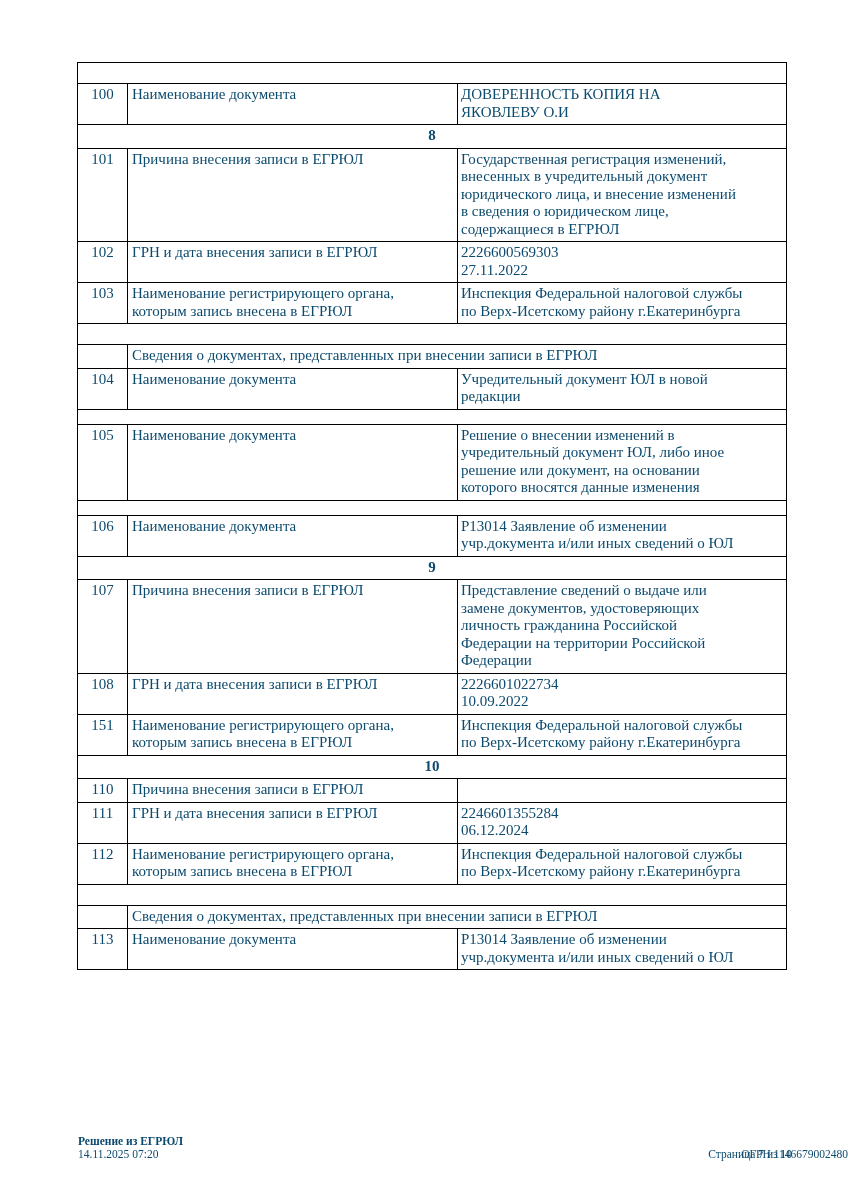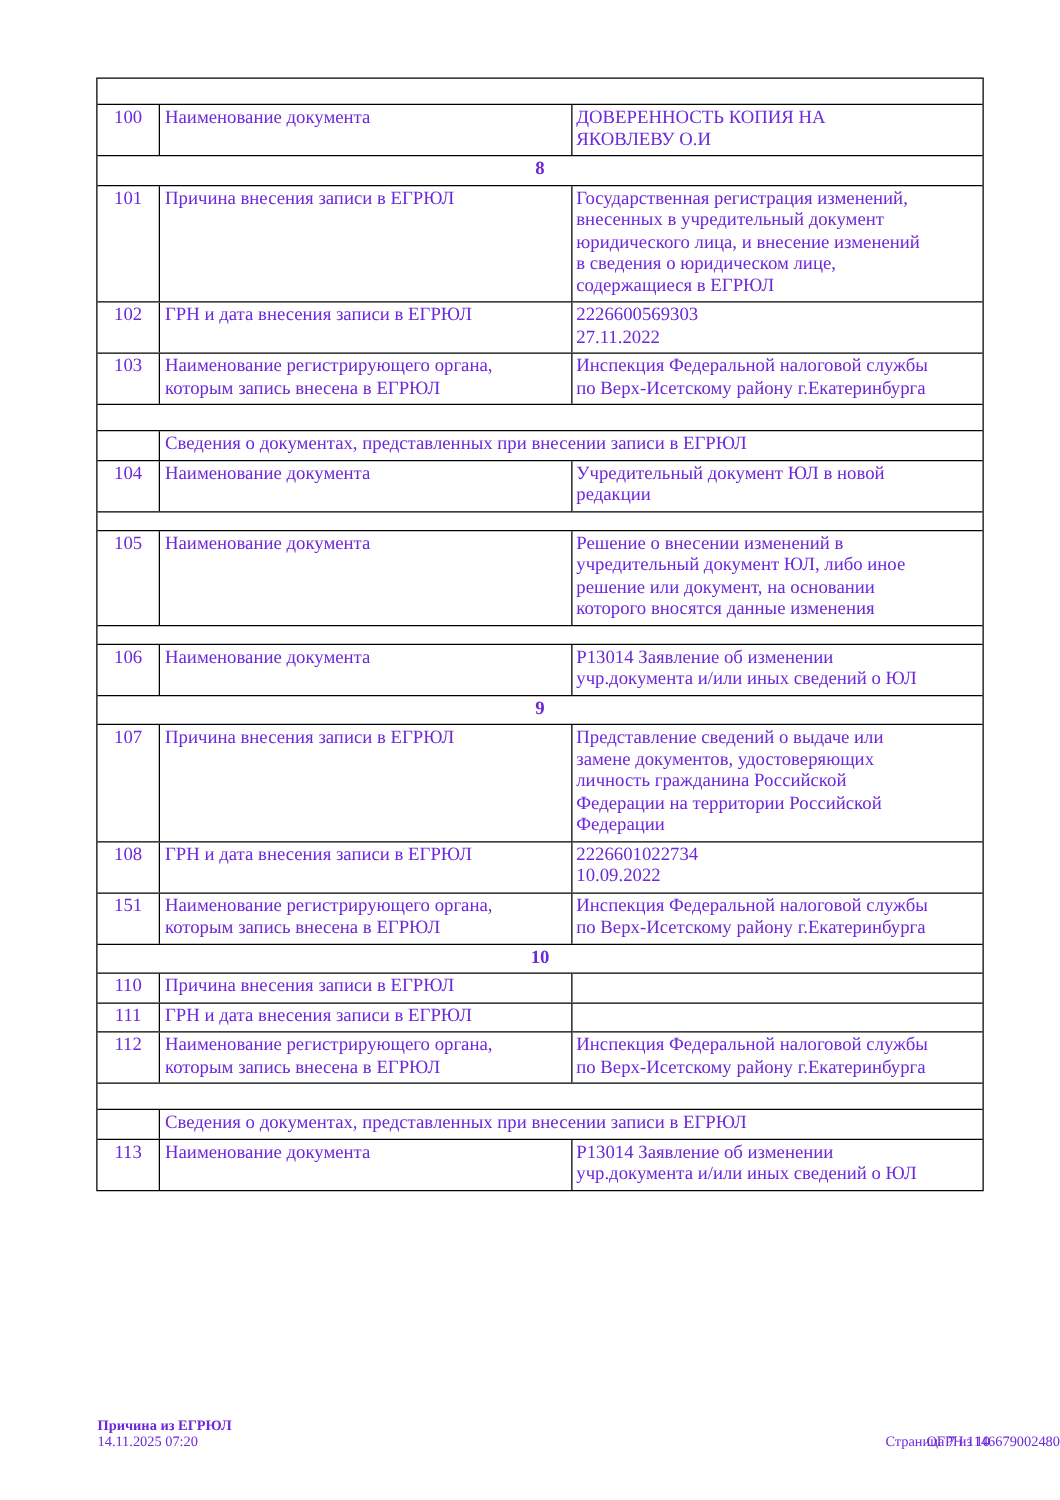--- a/index.html
+++ b/index.html
@@ -5,21 +5,21 @@
   html, body {
     margin: 0;
     padding: 0;
     background: #ffffff;
   }
   .page {
     position: relative;
     width: 848px;
     height: 1200px;
     background: #ffffff;
-    color: #6d28d9;
+    color: #0c4a6e;
     font-family: "Liberation Serif", serif;
     overflow: hidden;
   }
   .doc-table {
     position: absolute;
     left: 77px;
     top: 62px;
     width: 710px;
     border: 1px solid #000;
     box-sizing: border-box;
@@ -194,20 +194,22 @@
       <div class="row section">
         <div class="cell full">10</div>
       </div>
       <div class="row data">
         <div class="cell num">110</div>
         <div class="cell label">Причина внесения записи в ЕГРЮЛ</div>
       </div>
       <div class="row data">
         <div class="cell num">111</div>
         <div class="cell label">ГРН и дата внесения записи в ЕГРЮЛ</div>
+        <div class="cell value">2246601355284
+06.12.2024</div>
       </div>
       <div class="row data">
         <div class="cell num">112</div>
         <div class="cell label">Наименование регистрирующего органа,
 которым запись внесена в ЕГРЮЛ</div>
         <div class="cell value">Инспекция Федеральной налоговой службы
 по Верх-Исетскому району г.Екатеринбурга</div>
       </div>
       <div class="row spacer"></div>
       <div class="row subheader">
@@ -216,18 +218,18 @@
       </div>
       <div class="row data">
         <div class="cell num">113</div>
         <div class="cell label">Наименование документа</div>
         <div class="cell value">Р13014 Заявление об изменении
 учр.документа и/или иных сведений о ЮЛ</div>
       </div>
     </div>
 
   <div class="footer-left">
-    <div class="footer-doc-type">Причина из ЕГРЮЛ</div>
+    <div class="footer-doc-type">Решение из ЕГРЮЛ</div>
     <div>14.11.2025 07:20</div>
   </div>
   <div class="footer-center">ОГРН 1146679002480</div>
   <div class="footer-right">Страница 7 из 10</div>
 </div>
 
 </body></html>

